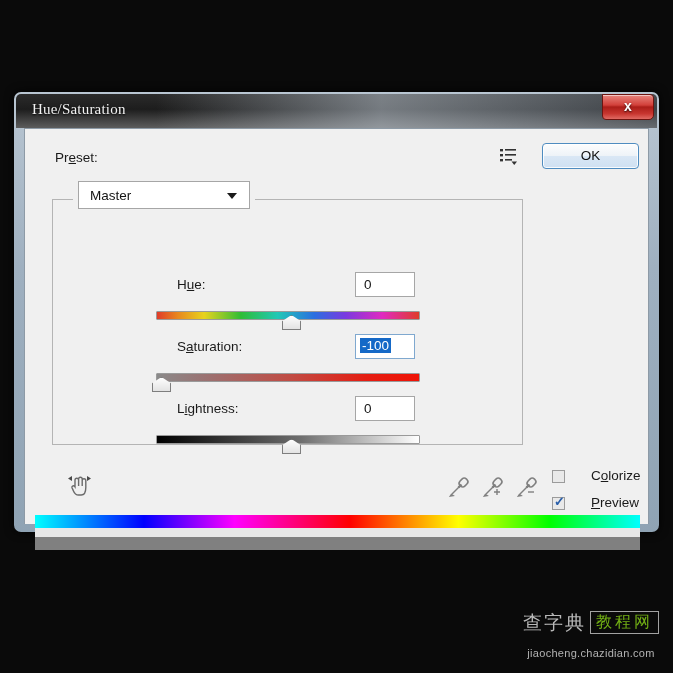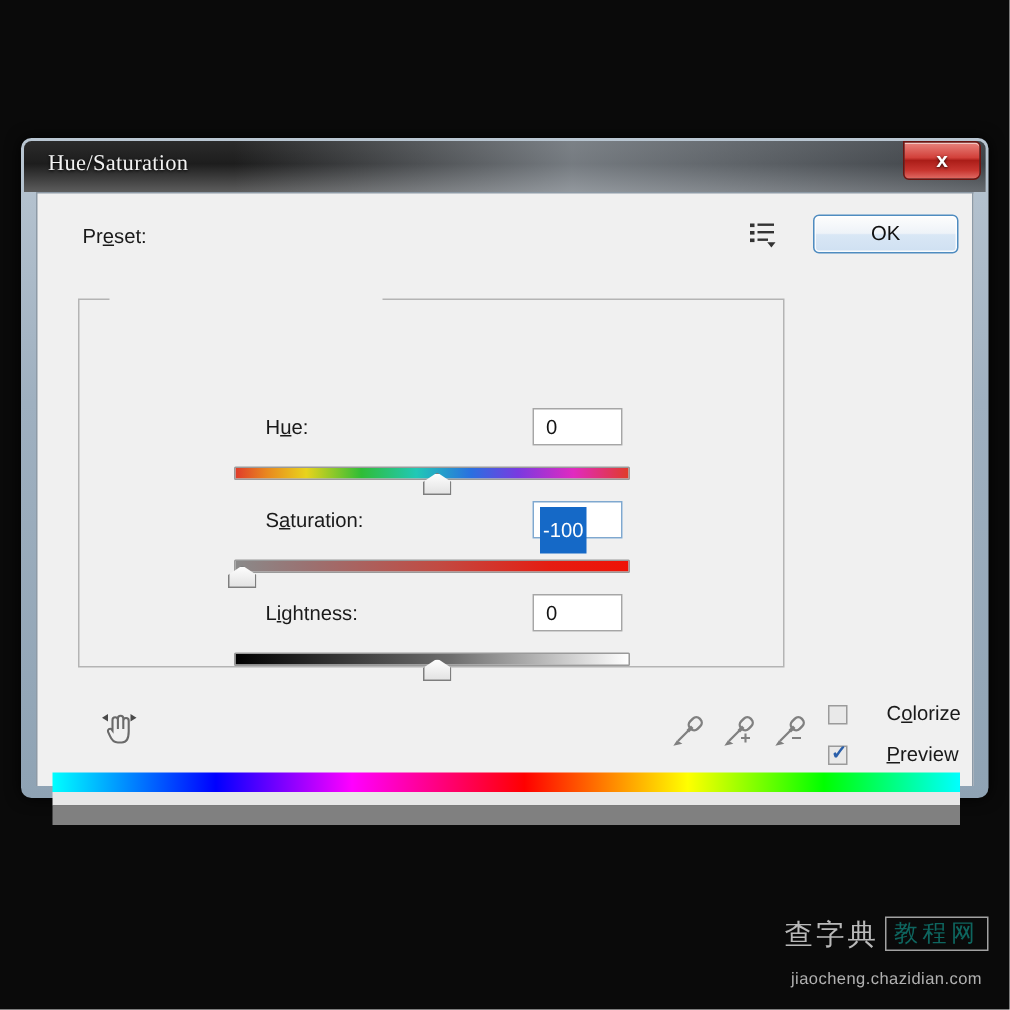--- a/index.html
+++ b/index.html
@@ -105,21 +105,21 @@
   
   .row-label{position:absolute;font-size:13.5px;color:#1a1a1a;}
   .row-label u{text-decoration:underline;}
   .num-field{
     position:absolute;width:60px;height:25px;
     background:#fff;border:1px solid #a6a6a6;box-sizing:border-box;cursor:text;
   }
   .num-field .txt{position:absolute;left:8px;top:4px;font-size:13.5px;color:#141414;}
   .num-field.selected{border:1px solid #7fa8cf;}
   .num-field.selected .txt{
-    background:#1569c7;color:#ffffff;padding:8px 2px;left:4px;top:3px;
+    background:#1569c7;color:#ffffff;padding:0 2px;left:4px;top:3px;
   }
   .track{position:absolute;height:9px;border:1px solid #9a9a9a;box-sizing:border-box;border-radius:1px;}
   .thumb{
     position:absolute;width:17px;height:13px;
     background:linear-gradient(180deg,#fdfdfd 0%,#e3e3e3 100%);
     border:1px solid #7e7e7e;
     clip-path:polygon(50% 0%,100% 42%,100% 100%,0% 100%,0% 42%);
     cursor:pointer;
   }
 
@@ -148,21 +148,21 @@
   #spectrum-wrap{position:absolute;left:10px;top:386px;width:605px;height:36px;}
   #bar-top{position:absolute;left:0;top:0;width:605px;height:13px;}
   #bar-bottom{position:absolute;left:0;top:22px;width:605px;height:13px;background:#808080;}
   #bar-gap{position:absolute;left:0;top:13px;width:605px;height:9px;background:#e8e8e8;}
 
   
   #watermark{position:absolute;right:14px;bottom:14px;text-align:center;opacity:.85;}
   #wm-line1{font-size:19px;color:#d8d8d8;letter-spacing:2px;white-space:nowrap;}
   #wm-box{
     display:inline-block;border:1px solid #bdbdbd;padding:0 5px;margin-left:4px;
-    font-size:16px;color:#0f766e;letter-spacing:3px;vertical-align:2px;text-align:center;
+    font-size:16px;color:#84cc16;letter-spacing:3px;vertical-align:2px;text-align:center;
   }
   #wm-line2{font-size:11px;color:#cfcfcf;margin-top:11px;letter-spacing:.3px;}
 </style>
 </head>
 <body>
 
 <div id="dialog">
 
   <div id="titlebar">
     <span id="title-text">Hue/Saturation</span>
@@ -187,20 +187,24 @@
         <rect x="7" y="13" width="7" height="1.6" fill="#333"></rect>
         <path d="M13.5 15.5 L19 15.5 L16.25 19 Z" fill="#333"></path>
       </svg>
     </div>
 
     <div id="btn-ok" class="btn">OK</div>
 
     <div id="groupbox"></div>
     <div id="groupbox-mask"></div>
 
+    <div id="channel-combo">
+      <span id="channel-value">Master</span>
+      <span id="channel-arrow"></span>
+    </div>
 
     <div class="row-label" style="left:152px;top:148px;"><span>H</span><u>u</u><span>e:</span></div>
     <div class="num-field" style="left:330px;top:143px;">
       <span class="txt">0</span>
     </div>
     <div class="track" style="left:131px;top:182px;width:264px;background:linear-gradient(90deg,#e03c2a 0%,#e8881f 8%,#e8d31d 18%,#2fbd36 32%,#21c8b6 46%,#2a6fe0 60%,#7a3ae0 72%,#e02ac0 86%,#e03c2a 100%);"></div>
     <div class="thumb" style="left:257px;top:186px;"></div>
 
     <div class="row-label" style="left:152px;top:210px;"><span>S</span><u>a</u><span>turation:</span></div>
     <div class="num-field selected" style="left:330px;top:205px;">

